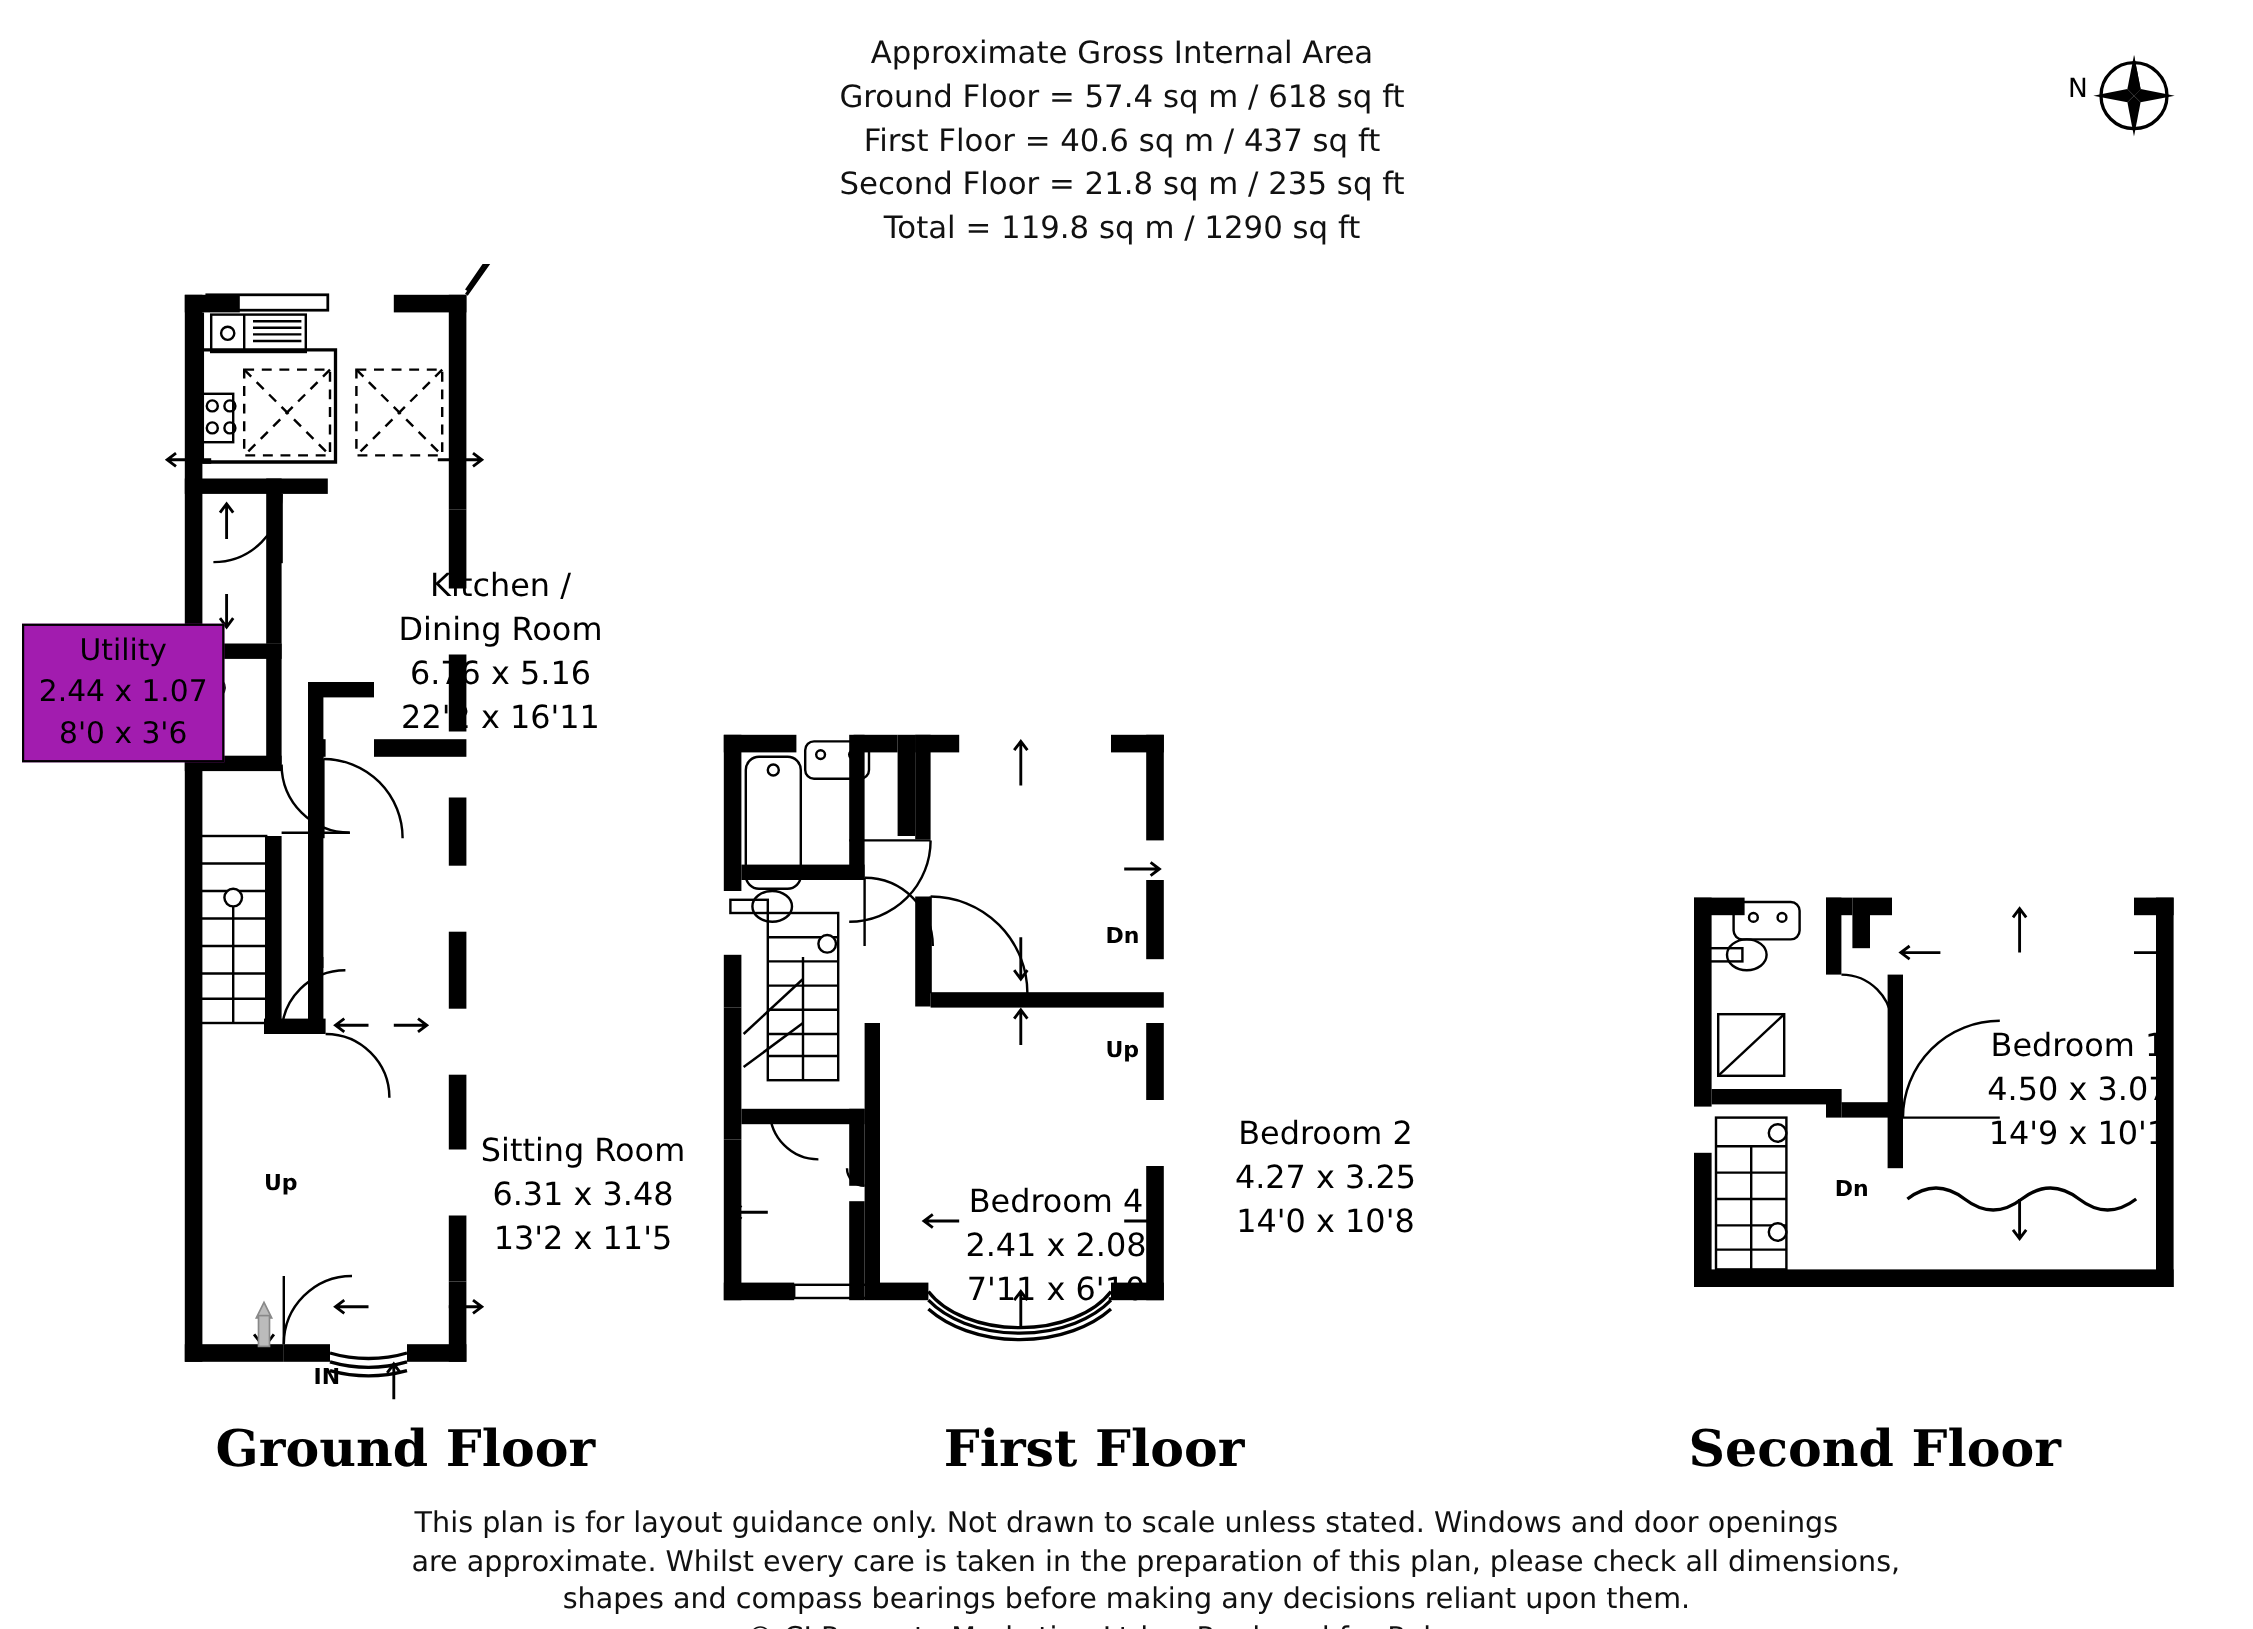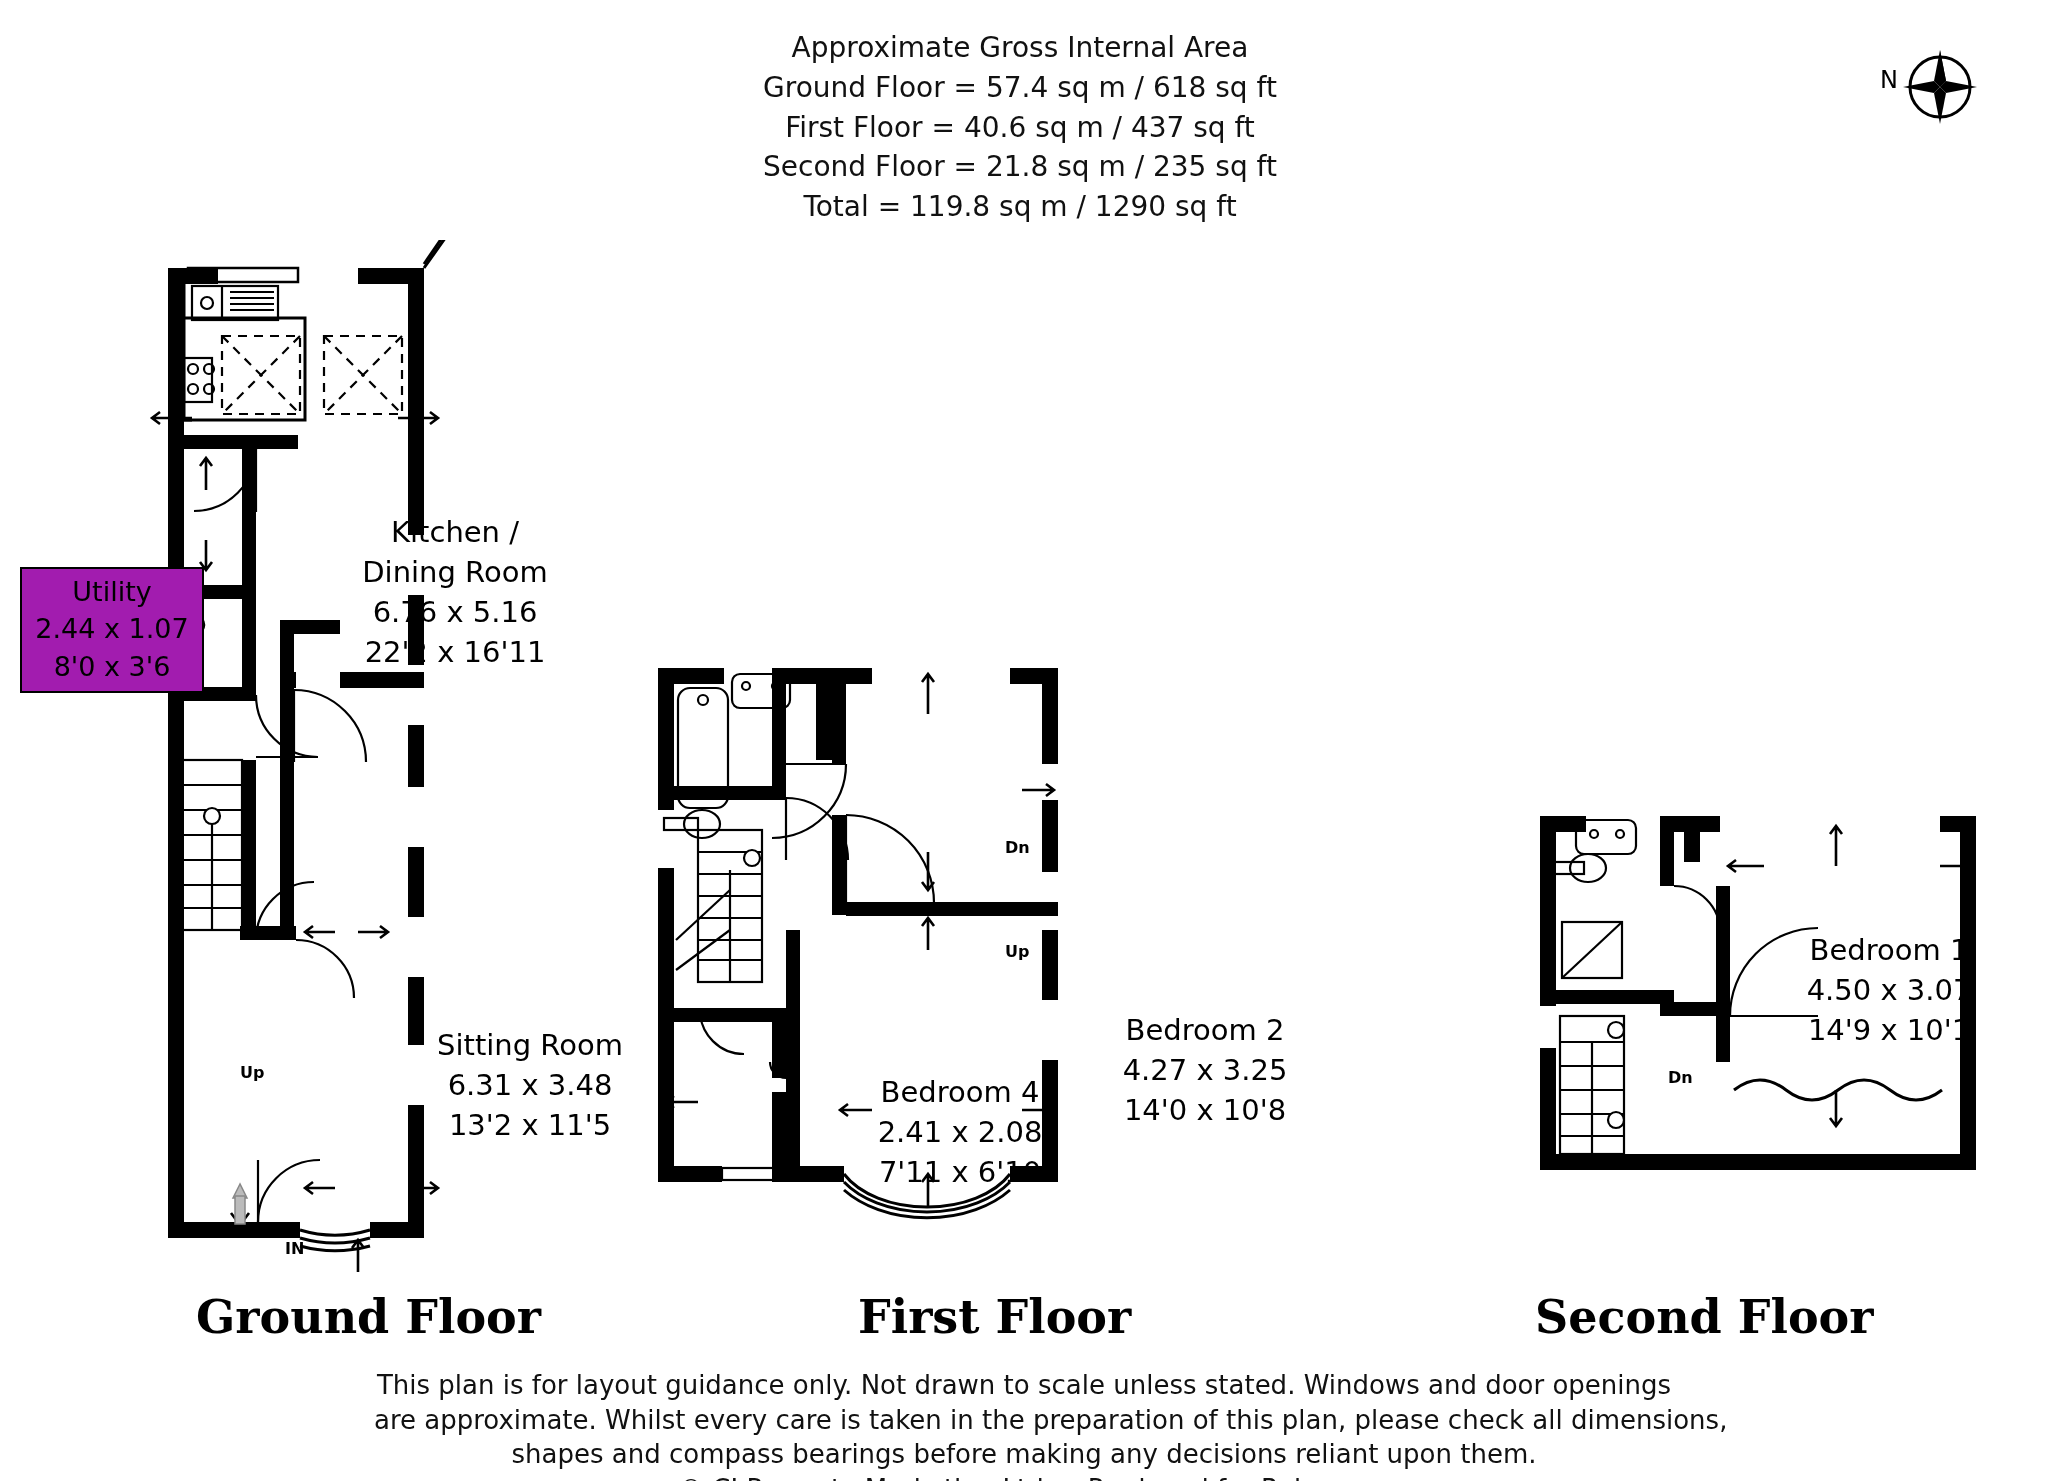--- a/index.html
+++ b/index.html
@@ -86,21 +86,21 @@
     font-size: 27px;
   }
   #rl-bed3 { left: 1100px; top: 660px; width: 250px; }
   #rl-bed2 { left: 1080px; top: 1010px; width: 250px; }
   #rl-bed4 { left: 850px; top: 1072px; width: 220px; }
   #rl-bed1 { left: 1764px; top: 930px; width: 250px; }
 
   
   .annot {
     position: absolute;
-    font-size: 16px;
+    font-size: 20px;
     font-weight: bold;
     white-space: nowrap;
   }
   #annot-up-ground { left: 240px; top: 1063px; }
   #annot-in-ground { left: 285px; top: 1239px; font-weight: bold; }
   #annot-dn-first { left: 1005px; top: 838px; }
   #annot-up-first { left: 1005px; top: 942px; }
   #annot-dn-second { left: 1668px; top: 1068px; }
 
   

